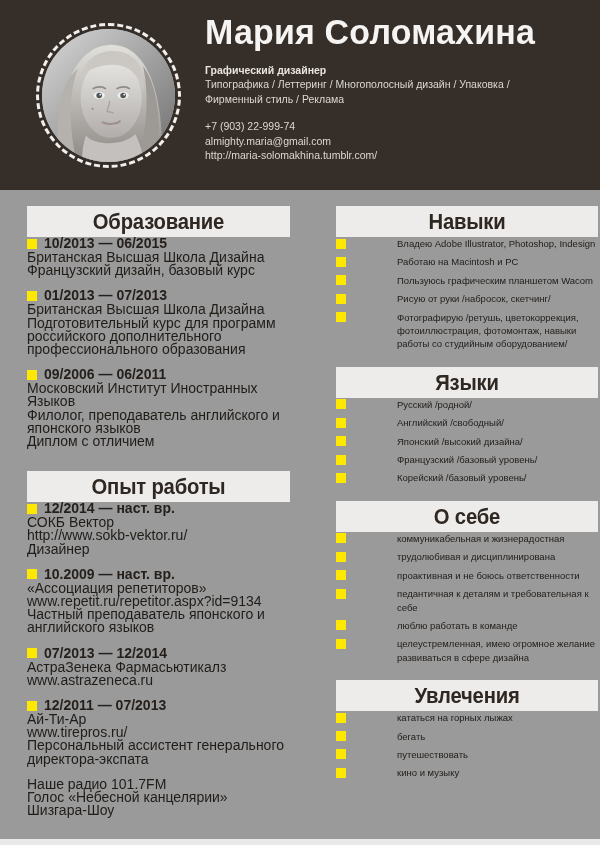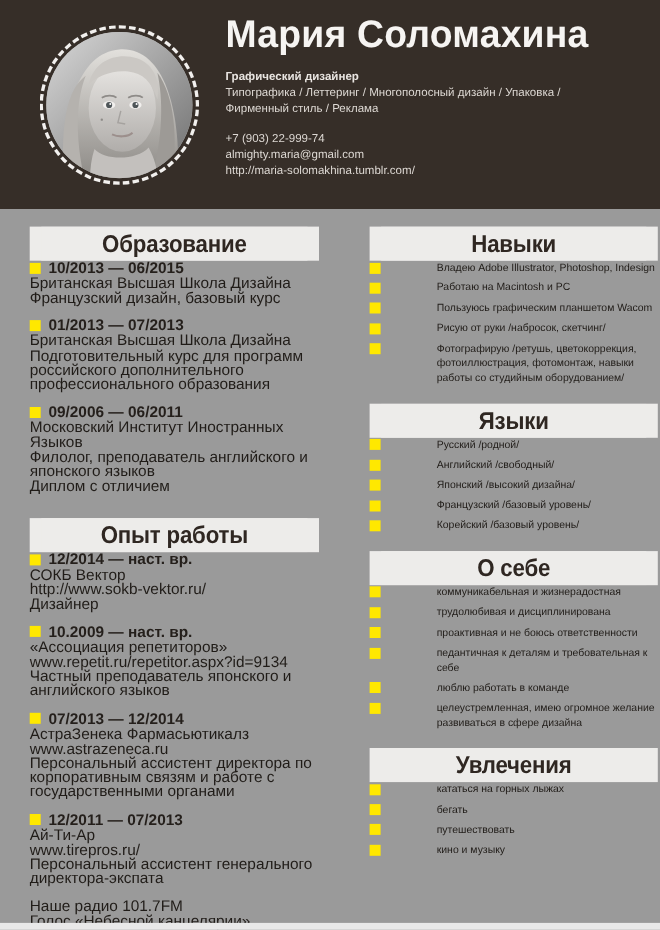--- a/index.html
+++ b/index.html
@@ -275,21 +275,20 @@
           <div class="entry-line">www.repetit.ru/repetitor.aspx?id=9134</div>
           <div class="entry-line">Частный преподаватель японского и английского языков</div>
         </div>
         <div class="entry">
           <div class="entry-date">
             <span class="bullet"></span>
             <span>07/2013 — 12/2014</span>
           </div>
           <div class="entry-line">АстраЗенека Фармасьютикалз</div>
           <div class="entry-line">www.astrazeneca.ru</div>
-          <div class="entry-line">Персональный ассистент директора по корпоративным связям и работе с государственными органами</div>
         </div>
         <div class="entry">
           <div class="entry-date">
             <span class="bullet"></span>
             <span>12/2011 — 07/2013</span>
           </div>
           <div class="entry-line">Ай-Ти-Ар</div>
           <div class="entry-line">www.tirepros.ru/</div>
           <div class="entry-line">Персональный ассистент генерального директора-экспата</div>
         </div>

